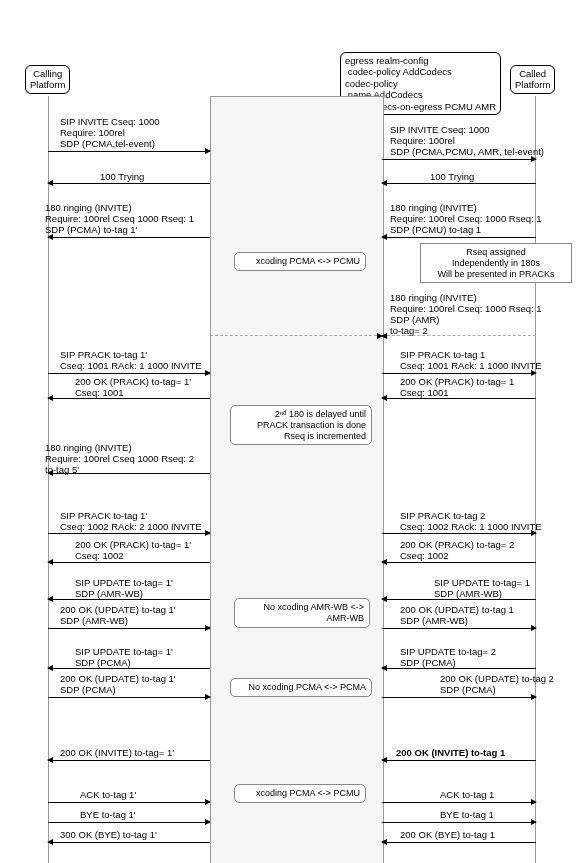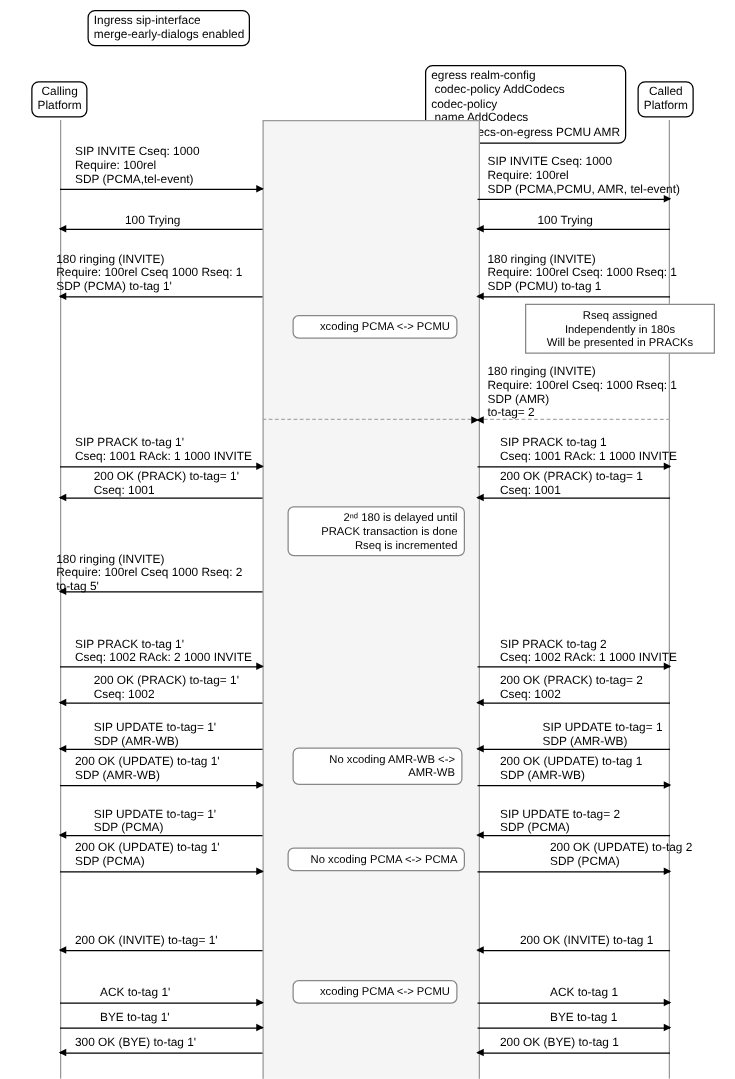--- a/index.html
+++ b/index.html
@@ -13,21 +13,20 @@
 .arr{position:absolute;height:1px;background:#000;}
 .arr::after{content:"";position:absolute;width:0;height:0;border-top:3px solid transparent;border-bottom:3px solid transparent;top:-3px;}
 .arr.r::after{right:-1px;border-left:6px solid #000;}
 .arr.l::after{left:-1px;border-right:6px solid #000;}
 .arr.dot{background:transparent;border-top:1px dashed #aaa;}
 </style>
 </head>
 <body>
 <div class="c">
 
-<div class="box" style="left:70px;top:8px;"><span>Ingress sip-interface</span><br><span>merge-early-dialogs enabled</span></div>
 <div class="box" style="left:340px;top:8px;margin-top:44px;"><span>egress realm-config</span><br>&nbsp;<span>codec-policy AddCodecs</span><br><span>codec-policy</span><br>&nbsp;<span>name AddCodecs</span><br>&nbsp;<span>add-codecs-on-egress PCMU AMR</span></div>
 
 <div class="box" style="left:25px;top:65px;text-align:center;"><span>Calling</span><br><span>Platform</span></div>
 <div class="box" style="left:268px;top:75px;padding:15px 18px;margin-top:28px;"><span>OCSBC</span></div>
 <div class="box" style="left:510px;top:65px;text-align:center;"><span>Called</span><br><span>Platform</span></div>
 
 <div class="life" style="left:48px;top:96px;height:767px;"></div>
 <div class="life" style="left:535px;top:96px;height:767px;"></div>
 <div class="ocsbc" style="left:210px;top:96px;width:172px;height:767px;"></div>
 
@@ -87,21 +86,21 @@
 <div class="msg" style="left:390px;top:203px;"><span>180 ringing (INVITE)</span><br><span>Require: 100rel Cseq: 1000 Rseq: 1</span><br><span>SDP (PCMU)   to-tag 1</span></div>
 <div class="msg" style="left:390px;top:293px;"><span>180 ringing (INVITE)</span><br><span>Require: 100rel Cseq: 1000 Rseq: 1</span><br><span>SDP (AMR)</span><br><span>to-tag= 2</span></div>
 <div class="msg" style="left:400px;top:350px;"><span>SIP PRACK   to-tag 1</span><br><span>Cseq: 1001 RAck: 1 1000 INVITE</span></div>
 <div class="msg" style="left:400px;top:377px;"><span>200 OK (PRACK) to-tag= 1</span><br><span>Cseq: 1001</span></div>
 <div class="msg" style="left:400px;top:511px;"><span>SIP PRACK   to-tag 2</span><br><span>Cseq: 1002 RAck: 1 1000 INVITE</span></div>
 <div class="msg" style="left:400px;top:540px;"><span>200 OK (PRACK) to-tag= 2</span><br><span>Cseq: 1002</span></div>
 <div class="msg" style="left:400px;top:578px;margin-left:34px;"><span>SIP UPDATE   to-tag= 1</span><br><span>SDP (AMR-WB)</span></div>
 <div class="msg" style="left:400px;top:605px;"><span>200 OK (UPDATE)   to-tag 1</span><br><span>SDP (AMR-WB)</span></div>
 <div class="msg" style="left:400px;top:647px;"><span>SIP UPDATE   to-tag= 2</span><br><span>SDP (PCMA)</span></div>
 <div class="msg" style="left:400px;top:674px;margin-left:40px;"><span>200 OK (UPDATE)   to-tag 2</span><br><span>SDP (PCMA)</span></div>
-<div class="msg" style="left:416px;top:748px;"><span>200 OK (INVITE)   to-tag 1</span></div>
+<div class="msg" style="left:396px;top:748px;font-weight:bold;"><span>200 OK (INVITE)   to-tag 1</span></div>
 <div class="msg" style="left:440px;top:790px;"><span>ACK   to-tag 1</span></div>
 <div class="msg" style="left:440px;top:810px;"><span>BYE   to-tag 1</span></div>
 <div class="msg" style="left:400px;top:830px;"><span>200 OK (BYE)   to-tag 1</span></div>
 
 <div class="note" style="left:234px;top:252px;width:120px;"><span>xcoding PCMA &lt;-&gt; PCMU</span></div>
 <div class="note" style="left:230px;top:405px;width:130px;"><span>2ⁿᵈ 180 is delayed until</span><br><span>PRACK transaction is done</span><br><span>Rseq is incremented</span></div>
 <div class="note" style="left:234px;top:598px;width:124px;"><span>No xcoding AMR-WB &lt;-&gt;</span><br><span>AMR-WB</span></div>
 <div class="note" style="left:230px;top:678px;width:130px;"><span>No xcoding PCMA &lt;-&gt; PCMA</span></div>
 <div class="note" style="left:234px;top:784px;width:120px;"><span>xcoding PCMA &lt;-&gt; PCMU</span></div>
 

